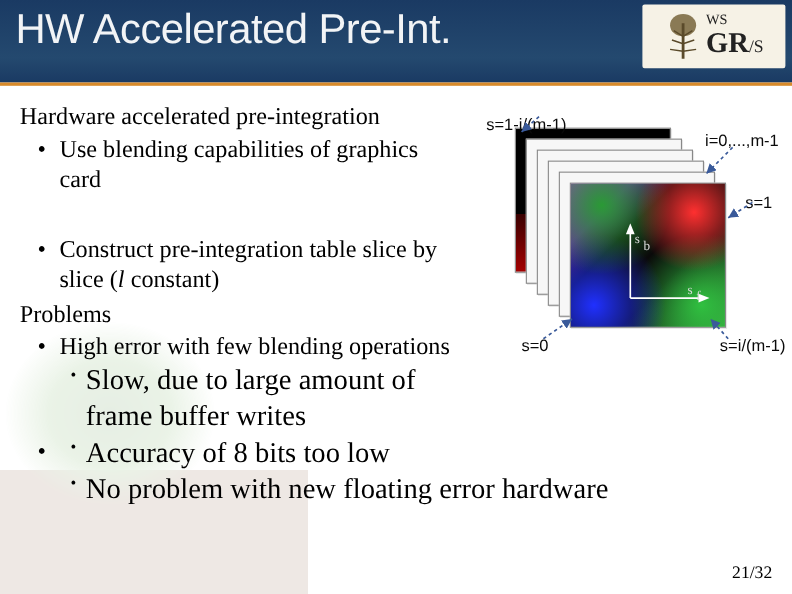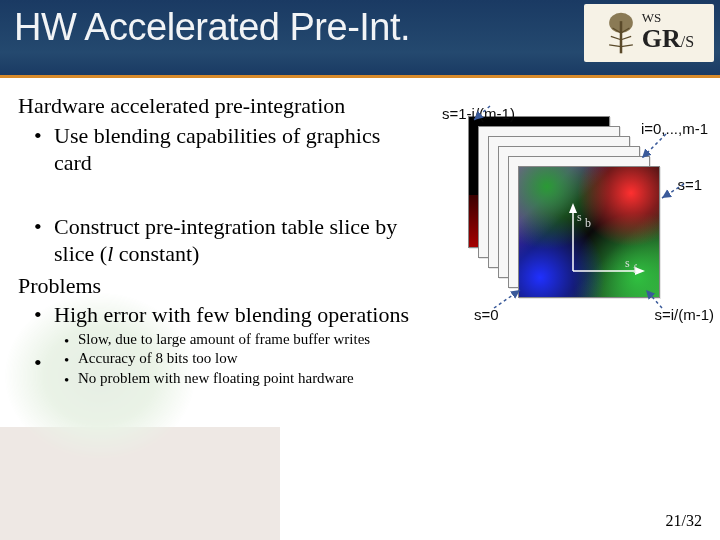--- a/index.html
+++ b/index.html
@@ -91,21 +91,21 @@
     font-size: 22px;
   }
   ul.lvl2 {
     margin: 0;
     padding-left: 24px;
     list-style: none;
   }
   ul.lvl2 > li {
     position: relative;
     margin: 1px 0;
-    font-size: 15px;
+    font-size: 26px;
   }
   ul.lvl2 > li::before {
     content: "•";
     position: absolute;
     left: -14px;
     top: 2px;
     color: #000;
     font-size: 15px;
   }
   .italic { font-style: italic; }
@@ -229,21 +229,21 @@
             <span>Slow, due to large amount of frame buffer writes</span>
           </li>
         </ul>
       </li>
       <li>
         <ul class="lvl2">
           <li>
             <span>Accuracy of 8 bits too low</span>
           </li>
           <li>
-            <span>No problem with new floating point hardware</span>
+            <span>No problem with new floating error hardware</span>
           </li>
         </ul>
       </li>
     </ul>
   </div>
 
   <div class="figure">
     <div class="stack">
       <div class="card back" style="left:0px; top:0px;"></div>
       <div class="card" style="left:10px; top:10px;"></div>

